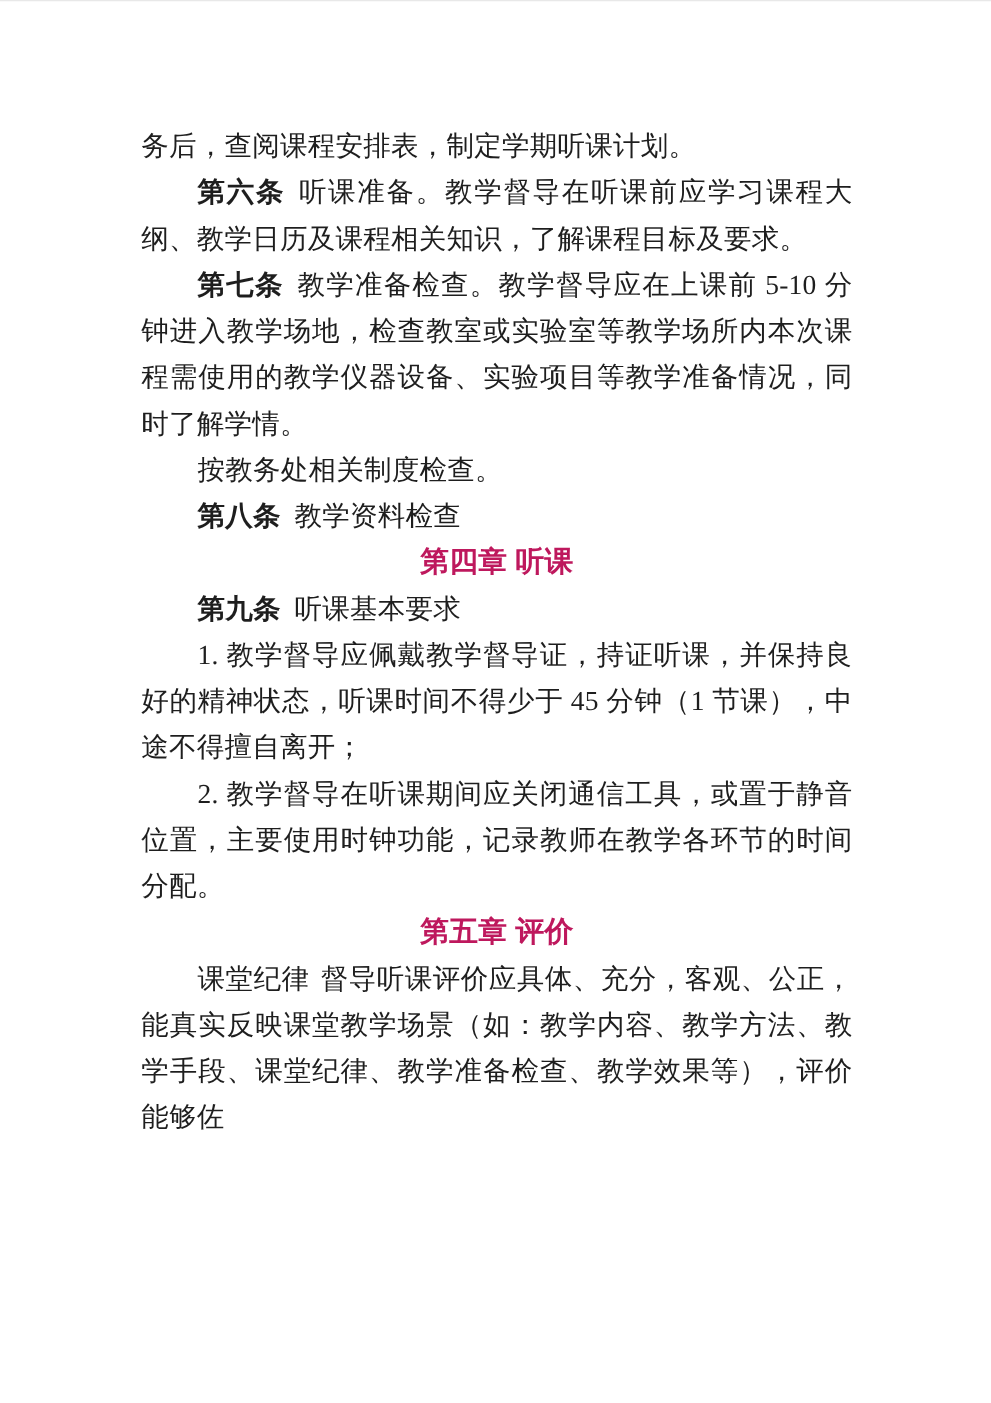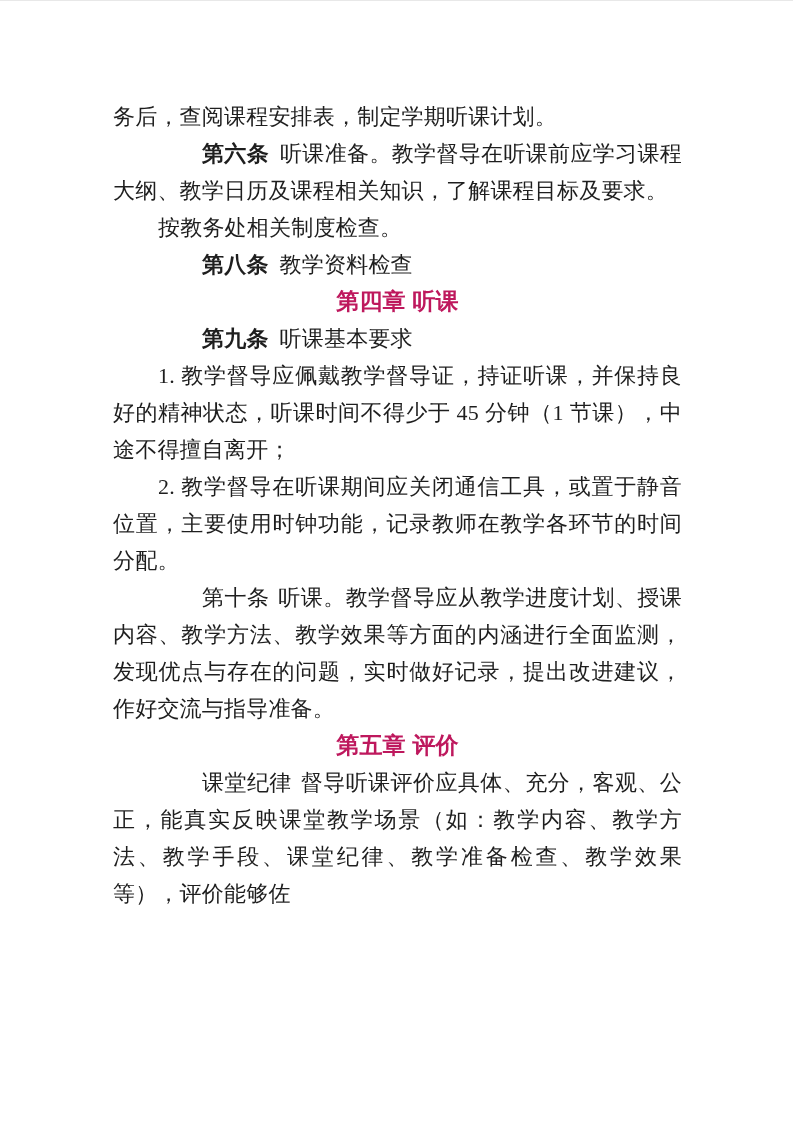--- a/index.html
+++ b/index.html
@@ -33,21 +33,20 @@
     margin: 0;
     padding: 0;
     text-indent: 45px;
   }
   .para.flush {
     text-indent: 0;
   }
   .article-label {
     font-weight: 700;
     margin-right: 11px;
-    margin-left: 44px;
   }
   .article-label.regular {
     font-weight: 400;
     margin-right: 9px;
   }
   .chapter-heading {
     margin: 0;
     padding: 0;
     text-indent: 0;
     text-align: center;
@@ -63,40 +62,40 @@
 
 <div class="page">
   <main class="doc-content">
 
     <p class="para flush">务后，查阅课程安排表，制定学期听课计划。</p>
 
     <p class="para">
       <span class="article-label">第六条</span><span>听课准备。教学督导在听课前应学习课程大纲、教学日历及课程相关知识，了解课程目标及要求。</span>
     </p>
 
+    <p class="para">
+      <span class="article-label">第七条</span><span>教学准备检查。教学督导应在上课前 5-10 分钟进入教学场地，检查教室或实验室等教学场所内本次课程需使用的教学仪器设备、实验项目等教学准备情况，同时了解学情。</span>
+    </p>
 
     <p class="para">按教务处相关制度检查。</p>
 
     <p class="para">
       <span class="article-label">第八条</span><span>教学资料检查</span>
     </p>
 
     <h2 class="chapter-heading">第四章 听课</h2>
 
     <p class="para">
       <span class="article-label">第九条</span><span>听课基本要求</span>
     </p>
 
     <p class="para">1. 教学督导应佩戴教学督导证，持证听课，并保持良好的精神状态，听课时间不得少于 45 分钟（1 节课），中途不得擅自离开；</p>
 
     <p class="para">2. 教学督导在听课期间应关闭通信工具，或置于静音位置，主要使用时钟功能，记录教师在教学各环节的时间分配。</p>
 
-    <p class="para">
-      <span class="article-label regular">第十条</span><span>听课。教学督导应从教学进度计划、授课内容、教学方法、教学效果等方面的内涵进行全面监测，发现优点与存在的问题，实时做好记录，提出改进建议，作好交流与指导准备。</span>
-    </p>
 
     <h2 class="chapter-heading">第五章 评价</h2>
 
     <p class="para">
       <span class="article-label regular">课堂纪律</span><span>督导听课评价应具体、充分，客观、公正，能真实反映课堂教学场景（如：教学内容、教学方法、教学手段、课堂纪律、教学准备检查、教学效果等），评价能够佐</span>
     </p>
 
   </main>
 </div>
 

